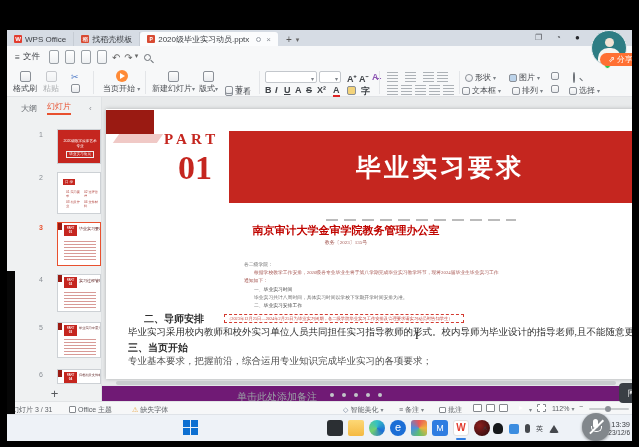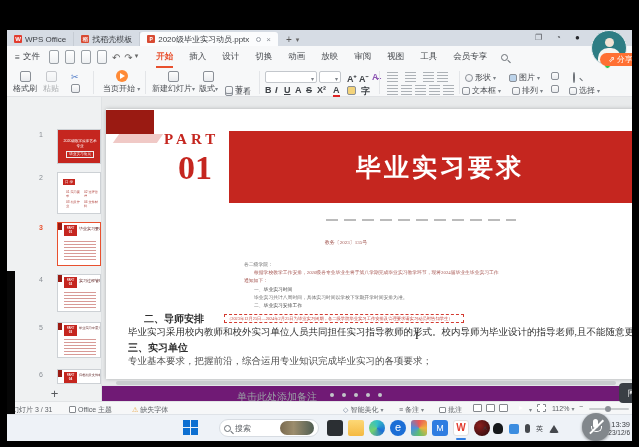--- a/index.html
+++ b/index.html
@@ -144,32 +144,20 @@
       <span>≡</span>
       <span>文件</span>
     </div>
     <span class="qicon"></span>
     <span class="qicon"></span>
     <span class="qicon"></span>
     <span class="qicon"></span>
     <span class="undo">↶</span>
     <span class="undo">↷</span>
     <span class="tab-caret">▾</span>
-    <div class="mtabs">
-      <span class="mtab active">开始</span>
-      <span class="mtab">插入</span>
-      <span class="mtab">设计</span>
-      <span class="mtab">切换</span>
-      <span class="mtab">动画</span>
-      <span class="mtab">放映</span>
-      <span class="mtab">审阅</span>
-      <span class="mtab">视图</span>
-      <span class="mtab">工具</span>
-      <span class="mtab">会员专享</span>
-    </div>
     <span class="mag" style="margin-left:6px;"></span>
   </div>
 
   <div class="abs toolbar">
     <div class="big-btn" style="left:6px;top:3px;">
       <span class="ico"></span>
       <span class="lbl">格式刷</span>
     </div>
     <div class="big-btn" style="left:36px;top:3px;opacity:.45;">
       <span class="ico"></span>
@@ -261,20 +249,25 @@
       <span class="lbl">选择</span>
         <span class="caret">▾</span>
     </div>
     <div class="pill-user">
       <span class="pu-av"></span>
       <span>DEDE·康...</span>
     </div>
   </div>
 
   <div class="abs sidebar">
+    <div class="sb-head">
+      <span style="margin-left:14px;">大纲</span>
+      <span class="sb-slides" style="margin-left:10px;">幻灯片</span>
+      <span style="margin-left:18px;color:#8a8f95;">‹</span>
+    </div>
 
     <span class="tnum" style="left:22px;top:34px;">1</span>
     <div class="tbox" style="top:32px;height:35px;background:#c5261f;">
       <div style="position:absolute;left:5px;top:9px;width:34px;font-size:3.6px;color:#fff;text-align:center;line-height:1.5;">
         <div>2020级数字媒体艺术专业</div>
         <div style="border:0.5px solid #eee;display:inline-block;padding:0 2px;margin-top:1px;">毕业实习动员</div>
       </div>
     </div>
 
     <span class="tnum" style="left:22px;top:77px;">2</span>
@@ -337,32 +330,33 @@
     <div class="slide">
       <div class="blk-dark"></div>
       <div class="blk-fold"></div>
       <div class="part-word serif">PART</div>
       <div class="part-num serif">01</div>
       <div class="band serif">
           <span>毕业实习要求</span>
         </div>
 
       <div class="doc-meta"></div>
+      <div class="doc-org serif">南京审计大学金审学院教务管理办公室</div>
       <div class="doc-no serif">教务〔2023〕135号</div>
       <div class="doc-s serif" style="left:138px;top:152px;">各二级学院：</div>
       <div class="doc-s doc-r serif" style="left:148px;top:160px;max-width:330px;overflow:hidden;">根据学校教学工作安排，2020级各专业毕业生将于第八学期完成毕业实习教学环节，现将2024届毕业生毕业实习工作</div>
       <div class="doc-s doc-r serif" style="left:138px;top:168px;">通知如下：</div>
       <div class="doc-s serif" style="left:148px;top:177px;color:#3c3c3c;">一、毕业实习时间</div>
       <div class="doc-s serif" style="left:148px;top:185px;">毕业实习共计八周时间，具体实习时间以学校下学期开学时间安排为准。</div>
       <div class="doc-s serif" style="left:148px;top:193px;color:#3c3c3c;">二、毕业实习安排工作</div>
       <div class="dash-box serif">（2023年12月25日—2024年2月25日为毕业实习周期，各二级学院毕业实习工作安排及管理要求请实习动员时告知学生）</div>
 
       <div class="ov-h serif" style="left:38px;top:203px;">二、导师安排</div>
       <div class="ov-p serif" style="left:22px;top:217px;">毕业实习采用校内教师和校外实习单位人员共同担任实习指导教师的形式。校内导师为毕业设计的指导老师,且不能随意更换。</div>
-      <div class="ov-h serif" style="left:22px;top:232px;">三、实习单位</div>
+      <div class="ov-h serif" style="left:22px;top:232px;">三、当页开始</div>
       <div class="ov-p serif blurry" style="left:22px;top:246px;font-family:Liberation Serif, serif;">专业基本要求，把握前沿，综合运用专业知识完成毕业实习的各项要求；</div>
       <div class="cursorI serif">I</div>
     </div>
     <div class="hscroll"></div>
   </div>
 
   <div class="abs notesbar">
     <span class="abs" style="left:135px;top:4px;">单击此处添加备注</span>
     <div class="dots">
       <span class="dot"></span>
@@ -414,25 +408,20 @@
     <span class="abs" style="left:628px;top:1px;color:#5d6166;">+</span>
   </div>
 
   <div class="abs taskbar">
     <span class="tk winlogo" style="left:176px;">
         <span></span>
         <span></span>
         <span></span>
         <span></span>
       </span>
-    <div class="searchpill">
-      <span class="mag"></span>
-      <span>搜索</span>
-      <span class="schip"></span>
-    </div>
     <span class="tk" style="left:320px;background:#2b2f33;"></span>
     <span class="tk" style="left:341px;background:linear-gradient(#fdd876,#f4b942);border-radius:2px;"></span>
     <span class="tk" style="left:362px;border-radius:50%;background:conic-gradient(#35c1c4,#1b6ed6,#73d06f,#35c1c4);"></span>
     <span class="tk" style="left:383px;border-radius:50%;background:#1b6ed6;color:#fff;font-size:11px;text-align:center;line-height:15px;">e</span>
     <span class="tk" style="left:404px;background:conic-gradient(#e8575b,#f2b23e,#5fc06c,#4d8fe0,#e8575b);border-radius:3px;"></span>
     <span class="tk" style="left:425px;background:#2f7de1;border-radius:3px;color:#fff;font-size:9px;text-align:center;line-height:16px;">M</span>
     <span class="tk" style="left:446px;background:#fff;border:1px solid #e0e0e0;border-radius:3px;color:#e23c2e;font-weight:bold;font-size:10px;text-align:center;line-height:14px;">W</span>
     <span class="abs" style="left:449px;top:23px;width:10px;height:2px;background:#2f7de1;border-radius:1px;"></span>
     <span class="tk" style="left:467px;border-radius:50%;background:radial-gradient(circle at 35% 35%,#8c1f1f,#26080a);"></span>
     <div class="tray">

